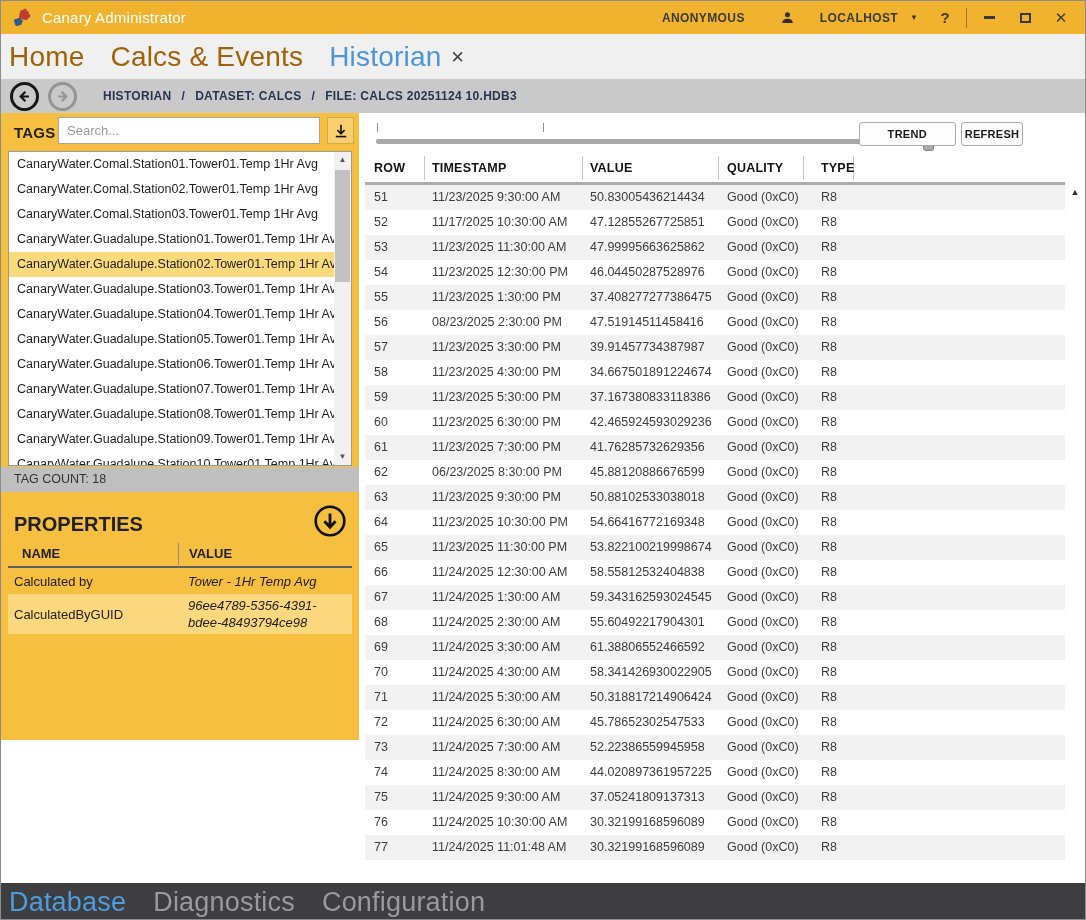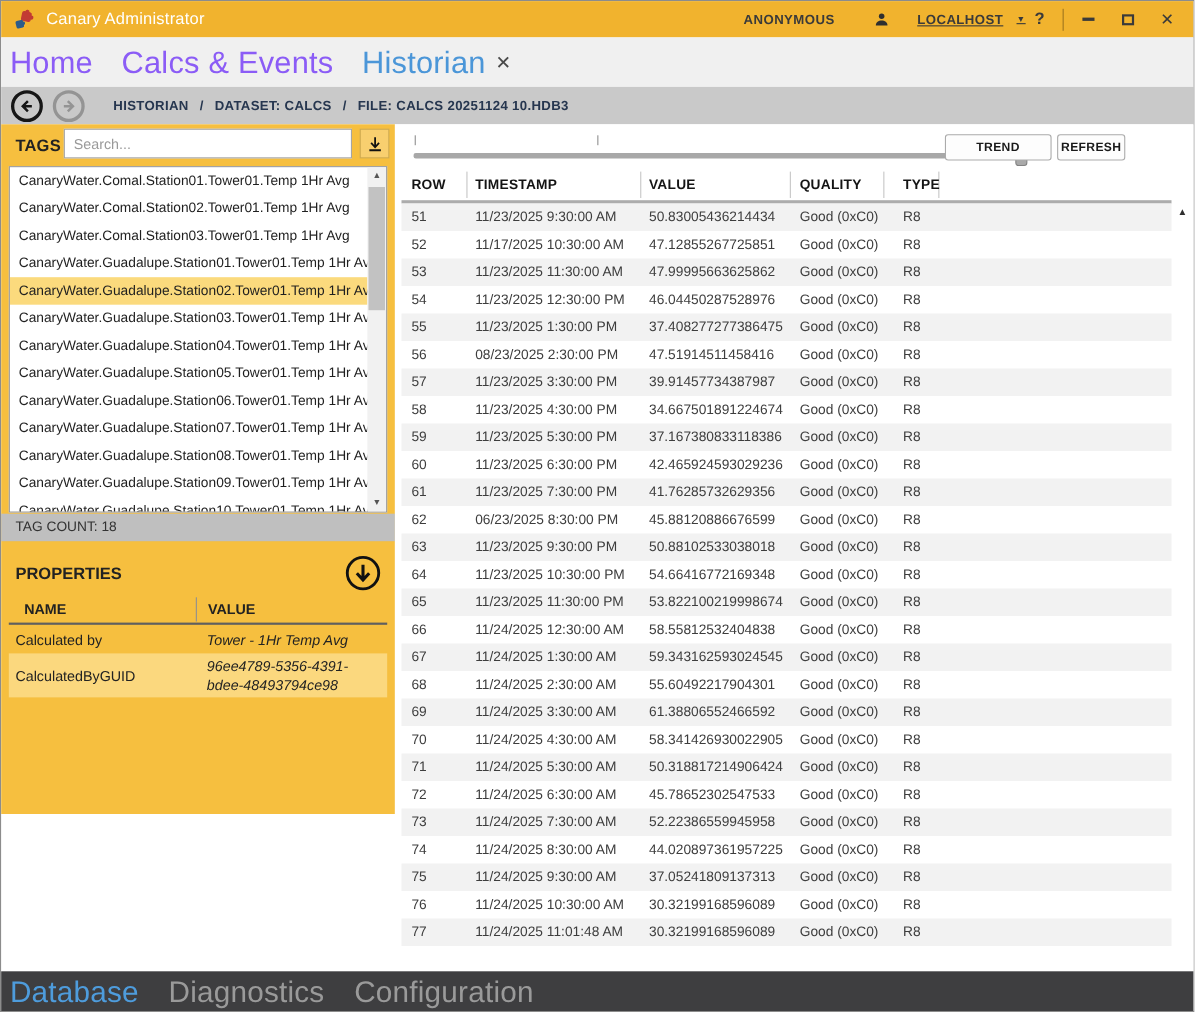--- a/index.html
+++ b/index.html
@@ -6,34 +6,34 @@
   html,body { width:1086px; height:920px; font-family:"Liberation Sans", sans-serif; }
   #window { position:relative; width:1086px; height:920px; overflow:hidden; background:#fff; border:1px solid #8c8c8c; }
 
   
   .titlebar { position:absolute; left:0; top:0; width:100%; height:33px; background:#F1B32E; display:flex; align-items:center; }
   .logo { margin-left:11px; width:20px; height:20px; display:inline-block; }
   .title { color:#ffffff; font-size:15px; margin-left:10px; letter-spacing:.2px; }
   .tb-right { margin-left:auto; display:flex; align-items:center; height:100%; }
   .tb-item { color:#3a3a3a; font-size:12px; font-weight:700; letter-spacing:.4px; display:flex; align-items:center; gap:6px; cursor:default; }
   .tb-user { margin-right:26px;gap:36px; }
-  .tb-host { margin-right:8px;text-decoration:underline; }
+  .tb-host { margin-right:22px; }
   .tb-caret { font-size:8px; color:#3a3a3a; margin-left:6px; }
   .tb-help { font-size:15px; font-weight:700; margin-right:16px; }
   .tb-sep { width:1px; height:20px; background:rgba(0,0,0,.35); margin-right:4px; }
   .winbtn { width:36px; height:33px; display:flex; align-items:center; justify-content:center; }
   .min-glyph { width:11px; height:3px; background:#3a3a3a; display:block; }
   .max-glyph { width:11px; height:10px; border:2px solid #3a3a3a; display:block; }
   .close-glyph { font-size:15px; color:#3a3a3a; font-weight:400; }
   .tb-close { margin-right:6px; }
 
   
   .tabbar { position:absolute; left:0; top:33px; width:100%; height:45px; background:#F0F0F0; display:flex; align-items:center; padding-left:8px; }
   .tab { display:flex; align-items:center; margin-right:26px; cursor:default; }
-  .tab-label { font-size:28px; font-weight:300; color:#8b5cf6; letter-spacing:.2px; }
+  .tab-label { font-size:28px; font-weight:300; color:#a16207; letter-spacing:.2px; }
   .tab.active .tab-label { color:#4b96d8; }
   .tab-close { font-size:17px; color:#4a4a4a; margin-left:9px; margin-top:2px; }
 
   
   .crumbbar { position:absolute; left:0; top:78px; width:100%; height:34px; background:#C9C9C9; display:flex; align-items:center; }
   .navbtn { width:29px; height:29px; border-radius:50%; display:flex; align-items:center; justify-content:center; flex:none; }
   .navbtn.back { border:3px solid #161616; margin-left:9px; }
   .navbtn.fwd  { border:3px solid #949494; margin-left:9px; }
   .breadcrumb { margin-left:26px; display:flex; align-items:center; font-size:12px; font-weight:700; color:#26364f; letter-spacing:.3px; }
   .bc-sep { margin:0 10px; color:#26364f; }
@@ -53,21 +53,21 @@
   .tag-item { height:25px; line-height:25px; font-size:12.5px; color:#1f1f1f; padding-left:8px; white-space:nowrap; overflow:hidden; }
   .tag-item.selected { background:#FBDA7D; }
   .tag-scroll { position:absolute; right:0; top:0; width:17px; height:100%; background:#F1F1F1; }
   .tag-scroll .arr { position:absolute; left:0; width:17px; height:16px; font-size:8px; color:#555; text-align:center; line-height:16px; }
   .tag-scroll .arr.up { top:0; }
   .tag-scroll .arr.down { bottom:0; }
   .tag-thumb { position:absolute; left:1px; top:18px; width:15px; height:112px; background:#C2C2C2; }
   .tagcount { position:absolute; left:0; top:354px; width:358px; height:25px; background:#BFBFBF; font-size:12.5px; color:#333; line-height:25px; padding-left:13px; }
 
   .props-head { position:absolute; left:0; top:391px; width:100%; height:34px; }
-  .props-title { position:absolute; left:13px; top:9px; font-size:15px; font-weight:700; color:#222;text-align:center; }
+  .props-title { position:absolute; left:13px; top:9px; font-size:20px; font-weight:700; color:#222;text-align:center; }
   .expand-btn { position:absolute; right:12px; top:0px; width:34px; height:34px; }
   .props-table { position:absolute; left:7px; top:428px; width:344px; }
   .props-hrow { display:grid; grid-template-columns:170px 174px; height:25px; align-items:center; }
   .props-hcell { font-size:13px; font-weight:700; color:#222; padding-left:14px; }
   .props-hcell:last-child { border-left:1px solid #8f8f8f; padding-left:10px; height:22px; line-height:22px; }
   .props-divider { height:2px; background:#5f5f5f; }
   .props-row { display:grid; grid-template-columns:170px 174px; font-size:13px; color:#222; align-items:center; min-height:26px; }
   .props-row.highlight { background:#FBD87E; }
   .props-name { padding-left:6px; }
   .props-value { padding:3px 4px 3px 10px; line-height:17px; overflow-wrap:break-word;font-style:italic; }

